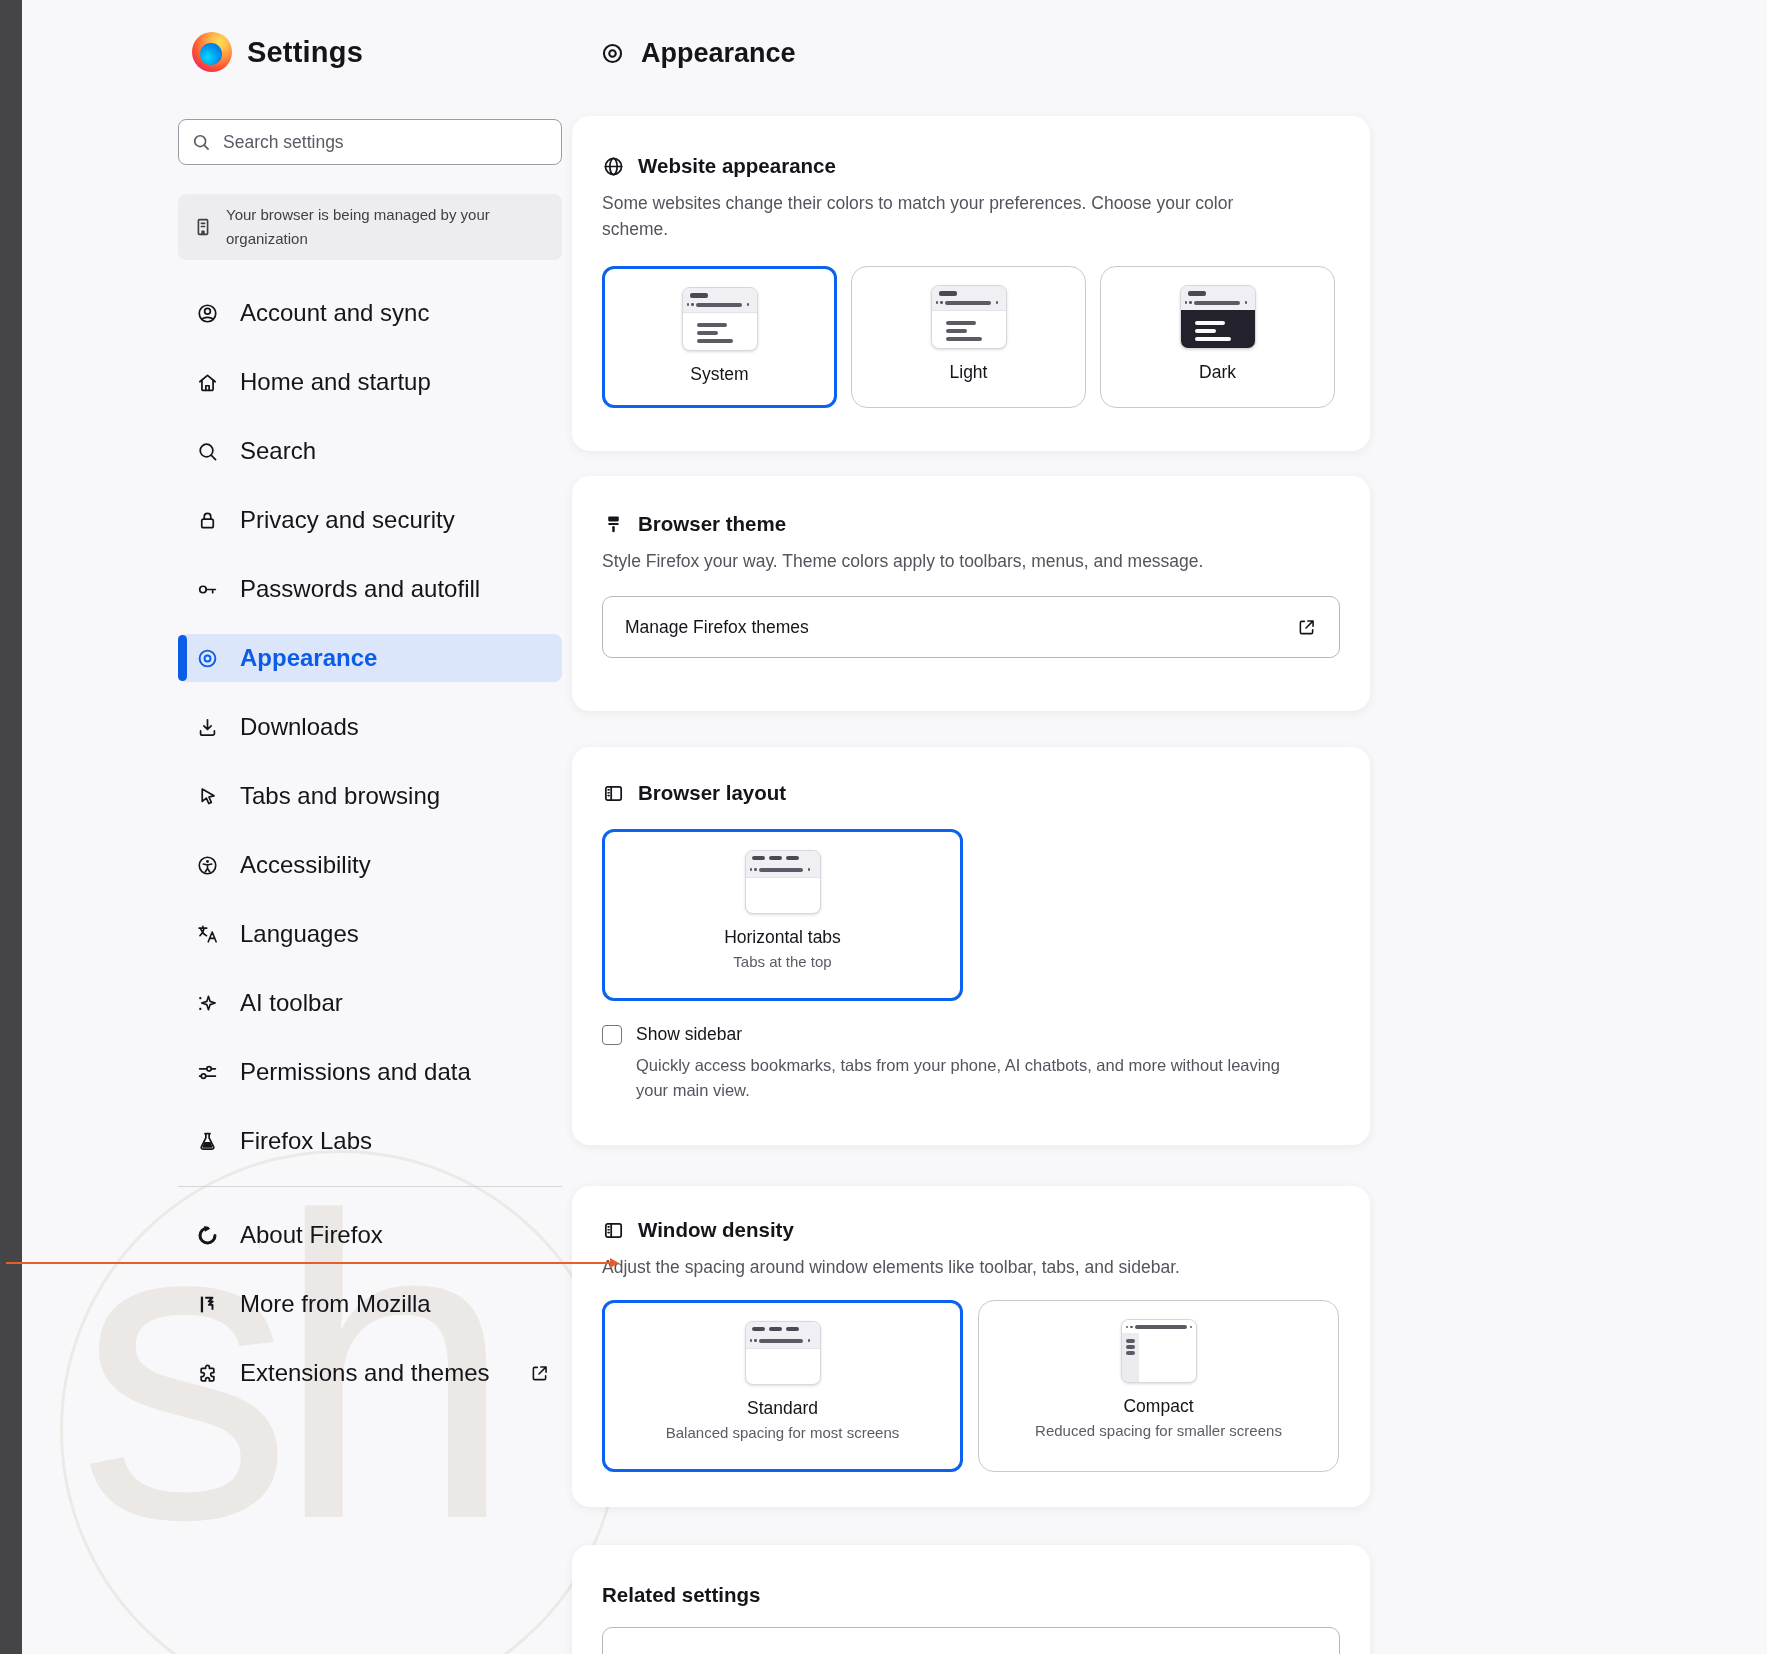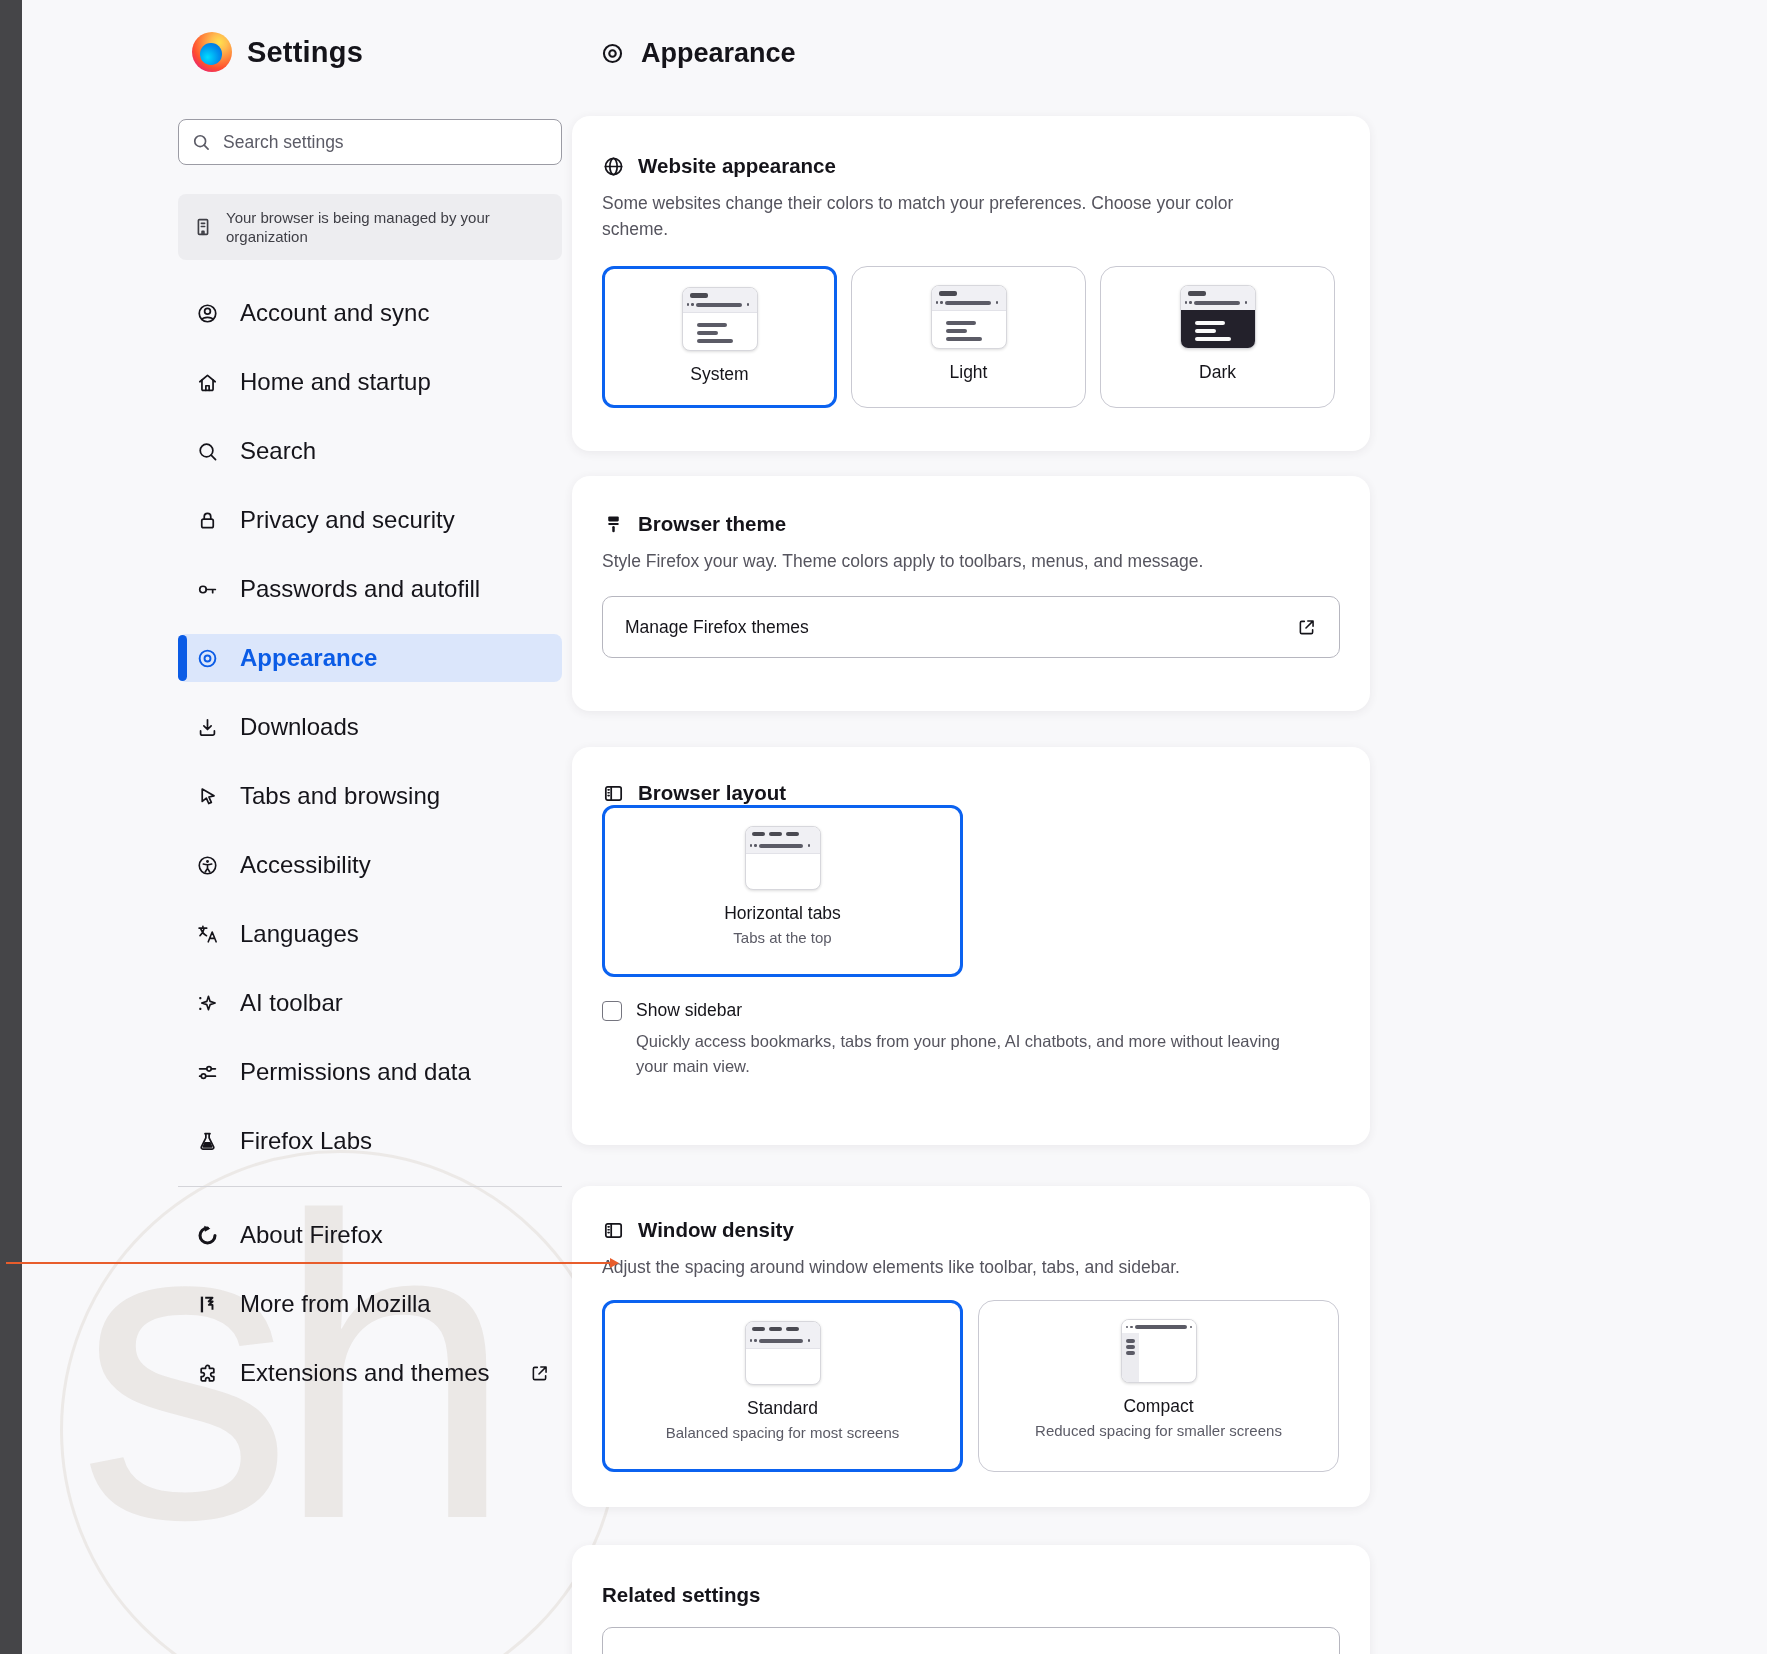--- a/index.html
+++ b/index.html
@@ -37,21 +37,21 @@
   .search-box svg{flex:none;}
   .search-box input{
     border:none;outline:none;background:transparent;font-size:17.5px;width:100%;
     font-family:inherit;color:#15141a;
   }
   .search-box input::placeholder{color:#5b5b66;opacity:1;}
   .notice{
     position:absolute;left:178px;top:194px;width:384px;height:66px;box-sizing:border-box;
     background:#ededf0;border-radius:8px;display:flex;align-items:center;gap:12px;padding:0 14px;
   }
-  .notice .notice-text{font-size:15px;line-height:19px;color:#3f3f46;}
+  .notice .notice-text{font-size:15px;line-height:24px;color:#3f3f46;}
   .nav{position:absolute;left:178px;top:289px;width:384px;}
   .nav-item{
     position:relative;height:48px;border-radius:8px;display:flex;align-items:center;
     margin-bottom:21px;color:#15141a;cursor:pointer;
   }
   .nav-icon{width:24px;height:24px;margin-left:17px;flex:none;display:flex;align-items:center;justify-content:center;}
   .nav-label{margin-left:21px;font-size:24px;white-space:nowrap;}
   .nav-item.selected{background:#dbe6fb;color:#0b5ce6;}
   .nav-item.selected .nav-label{font-weight:700;}
   .nav-item.selected::before{
@@ -395,21 +395,21 @@
   <div class="card-head">
     <span>
       <svg width="23" height="23" viewBox="0 0 24 24" fill="none" stroke="#15141a" stroke-width="1.8" stroke-linecap="round">
         <rect x="4" y="5" width="16" height="14" rx="2"></rect>
           <path d="M9.6 5v14"></path>
           <path d="M6.3 8.2h1.2M6.3 11.2h1.2M6.3 14.2h1.2" stroke-width="1.6"></path>
       </svg>
     </span>
     <span class="ch-text">Browser layout</span>
   </div>
-  <div class="opt-row" style="gap:15px;text-align:right;">
+  <div class="opt-row" style="margin-top:24px;gap:15px;text-align:right;">
     <div class="opt opt-lg selected">
       <div class="thumb">
         <div class="head" style="height:26px;"></div>
         <div class="b" style="left:6px;top:5px;width:13px;background:#4a4a52;"></div>
         <div class="b" style="left:23px;top:5px;width:13px;background:#4a4a52;"></div>
         <div class="b" style="left:40px;top:5px;width:13px;background:#4a4a52;"></div>
         <span class="dot" style="left:4px;top:17px;"></span>
           <span class="dot" style="left:8.5px;top:17px;"></span>
         <div class="b" style="left:13px;top:16.5px;width:44px;"></div>
           <span class="dot" style="left:62px;top:17px;"></span>

